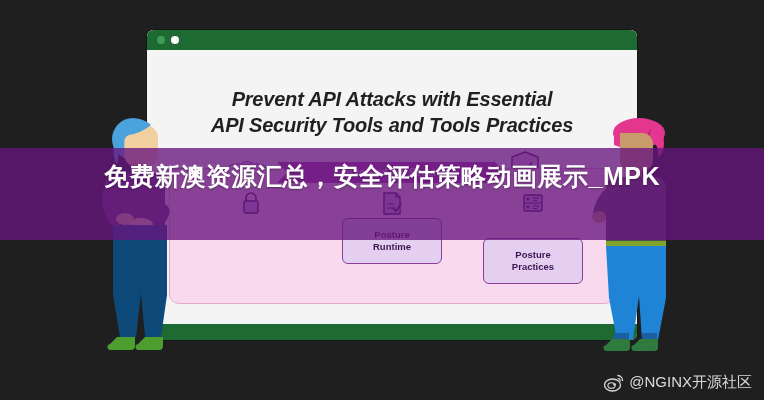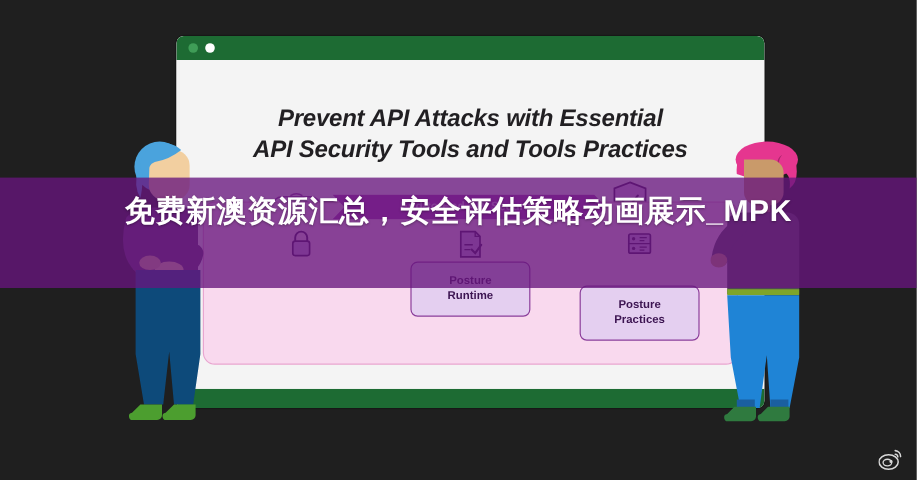--- a/index.html
+++ b/index.html
@@ -318,15 +318,16 @@
   </div>
 
   <div id="watermark">
     <svg id="weibo-icon" viewBox="0 0 20 18">
       <ellipse cx="8.5" cy="11" rx="8" ry="6" fill="none" stroke="#e8e8e8" stroke-width="1.3"></ellipse>
       <ellipse cx="7.5" cy="11.5" rx="3.6" ry="2.8" fill="none" stroke="#e8e8e8" stroke-width="1.1"></ellipse>
       <circle cx="10.5" cy="10.5" r="1.3" fill="#e8e8e8"></circle>
       <path d="M14 1.5 a5 5 0 0 1 4.5 5" fill="none" stroke="#e8e8e8" stroke-width="1.3" stroke-linecap="round"></path>
       <path d="M14 4.5 a2.4 2.4 0 0 1 2.2 2.4" fill="none" stroke="#e8e8e8" stroke-width="1.2" stroke-linecap="round"></path>
     </svg>
+    <span>@NGINX开源社区</span>
   </div>
 
 </div>
 
 </body></html>

